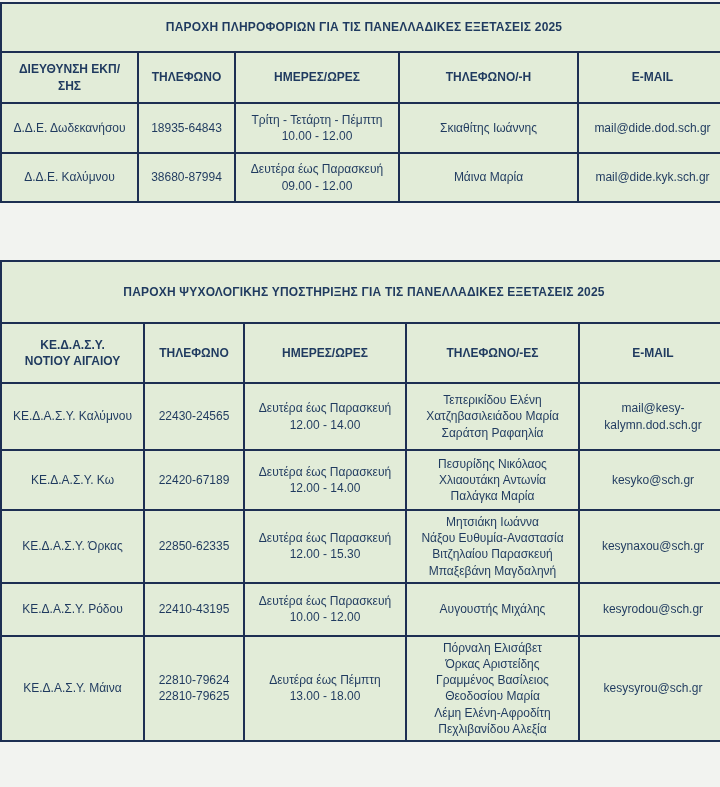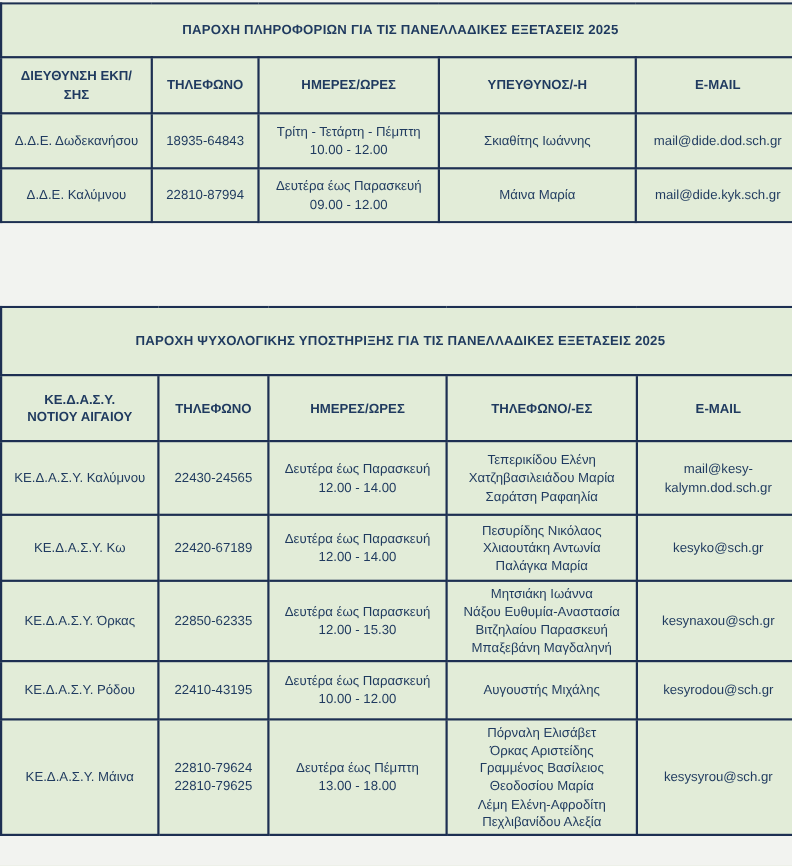--- a/index.html
+++ b/index.html
@@ -15,21 +15,21 @@
     font-family: "Liberation Sans", sans-serif;
     color: #1f3a5f;
   }
   .tbl-wrap {
     position: absolute;
     left: 0;
     width: 720px;
     overflow: hidden;
   }
   #info-wrap  { top: 2px; }
-  #psych-wrap { top: 278px; }
+  #psych-wrap { top: 260px; }
 
   table {
     border-collapse: collapse;
     table-layout: fixed;
     width: 726px;
     background: #e2ecd8;
   }
   th, td {
     border: 2px solid #1d2f52;
     text-align: center;
@@ -73,34 +73,34 @@
         <col style="width:149px">
     </colgroup>
     <tbody>
         <tr class="rh53">
       <td colspan="5" class="title-cell">ΠΑΡΟΧΗ ΠΛΗΡΟΦΟΡΙΩΝ ΓΙΑ ΤΙΣ ΠΑΝΕΛΛΑΔΙΚΕΣ ΕΞΕΤΑΣΕΙΣ 2025</td>
     </tr>
     <tr class="rh55">
       <th class="col-header">ΔΙΕΥΘΥΝΣΗ ΕΚΠ/ΣΗΣ</th>
       <th class="col-header">ΤΗΛΕΦΩΝΟ</th>
       <th class="col-header">ΗΜΕΡΕΣ/ΩΡΕΣ</th>
-      <th class="col-header">ΥΠΕΥΘΥΝΟΣ/-Η</th>
+      <th class="col-header">ΤΗΛΕΦΩΝΟ/-Η</th>
       <th class="col-header">E-MAIL</th>
     </tr>
     <tr class="rh54">
       <td>Δ.Δ.Ε. Δωδεκανήσου</td>
       <td>18935-64843</td>
       <td>Τρίτη - Τετάρτη - Πέμπτη
 10.00 - 12.00</td>
       <td>Σκιαθίτης Ιωάννης</td>
       <td>mail@dide.dod.sch.gr</td>
     </tr>
     <tr class="rh53">
       <td>Δ.Δ.Ε. Καλύμνου</td>
-      <td>22810-87994</td>
+      <td>38680-87994</td>
       <td>Δευτέρα έως Παρασκευή
 09.00 - 12.00</td>
       <td>Μάινα Μαρία</td>
       <td>mail@dide.kyk.sch.gr</td>
     </tr>
   </tbody>
     </table>
 </div>
 
 <div class="tbl-wrap" id="psych-wrap">

